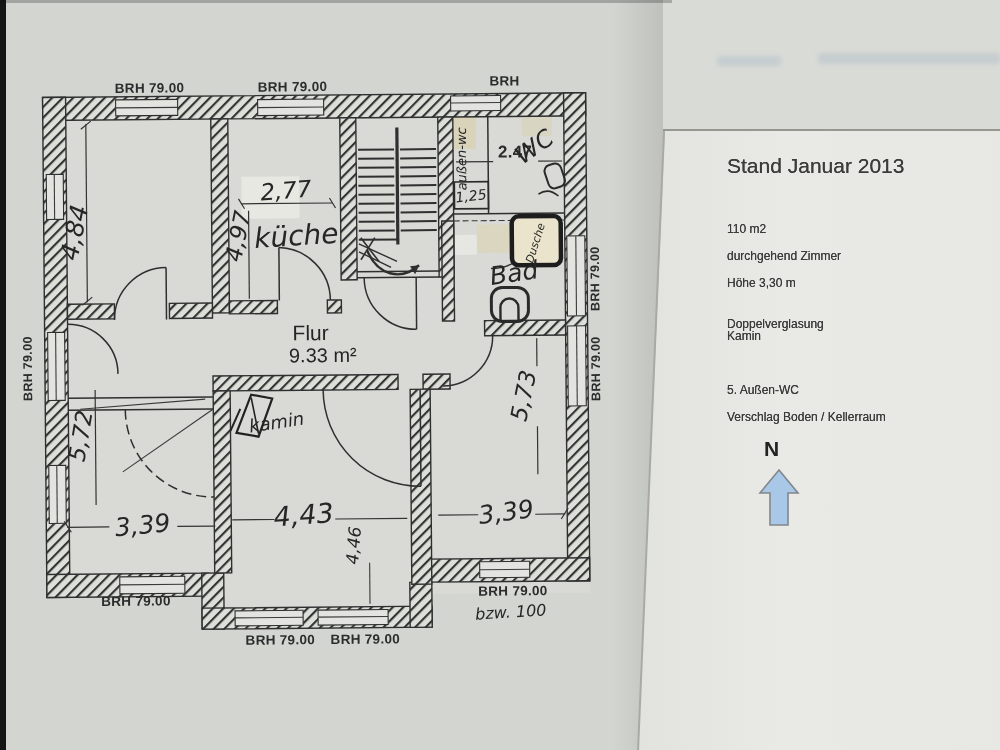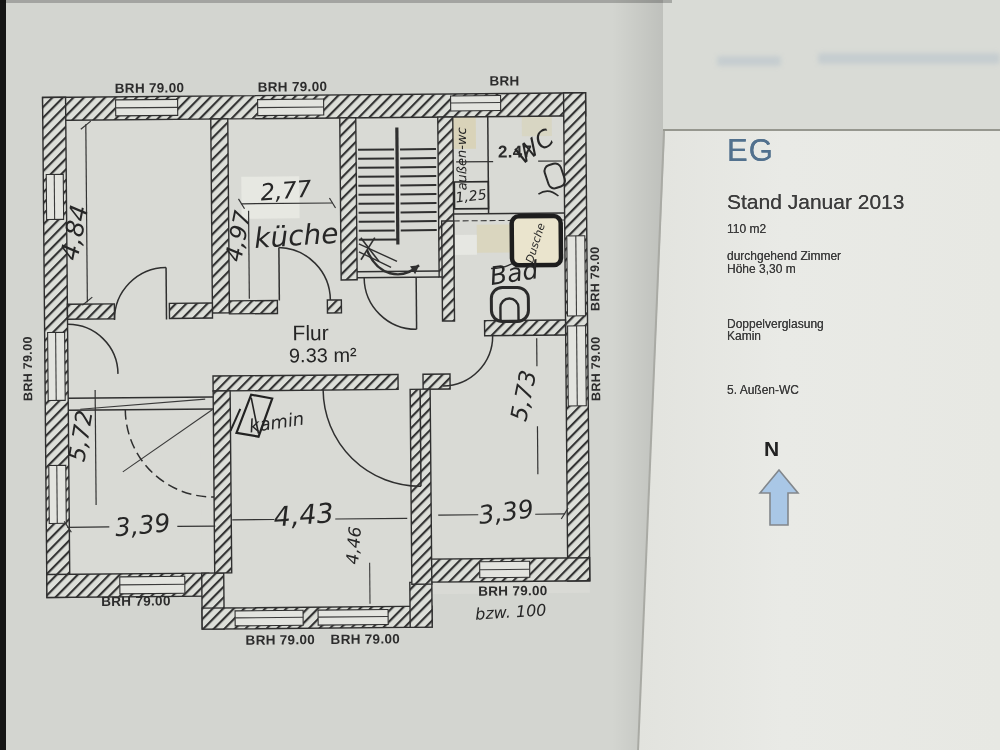--- a/index.html
+++ b/index.html
@@ -254,28 +254,28 @@
   <div class="sheet-top">
     <div class="ghost" style="left:54px;top:56px;width:64px;height:10px;"></div>
     <div class="ghost" style="left:155px;top:53px;width:182px;height:11px;"></div>
   </div>
   <div class="seam1"></div>
   <div class="seam2"></div>
   <div class="sheet-main"></div>
   <div class="page-edge"></div>
 
   <div class="info">
-    <div class="title">EG</div>
     <div class="date">Stand Januar 2013</div>
     <div class="feat" style="top:89px">110 m2</div>
     <div class="feat" style="top:116px">durchgehend Zimmer</div>
-    <div class="feat" style="top:129px">Höhe 3,30 m</div>
+    <div class="feat" style="top:143px">Höhe 3,30 m</div>
     <div class="feat" style="top:184px">Doppelverglasung</div>
     <div class="feat" style="top:196px">Kamin</div>
     <div class="feat" style="top:250px">5. Außen-WC</div>
+    <div class="feat" style="top:277px">Verschlag Boden / Kellerraum</div>
   </div>
 
   <div class="north">
     <div class="n">N</div>
     <svg width="44" height="62" style="margin-top:6px;">
       <path d="M22,3 L41,26 L31,26 L31,58 L13,58 L13,26 L3,26 Z" fill="#a9c7e6" stroke="#82878c" stroke-width="1.6"></path>
     </svg>
   </div>
 
   <div class="edge-left"></div>

